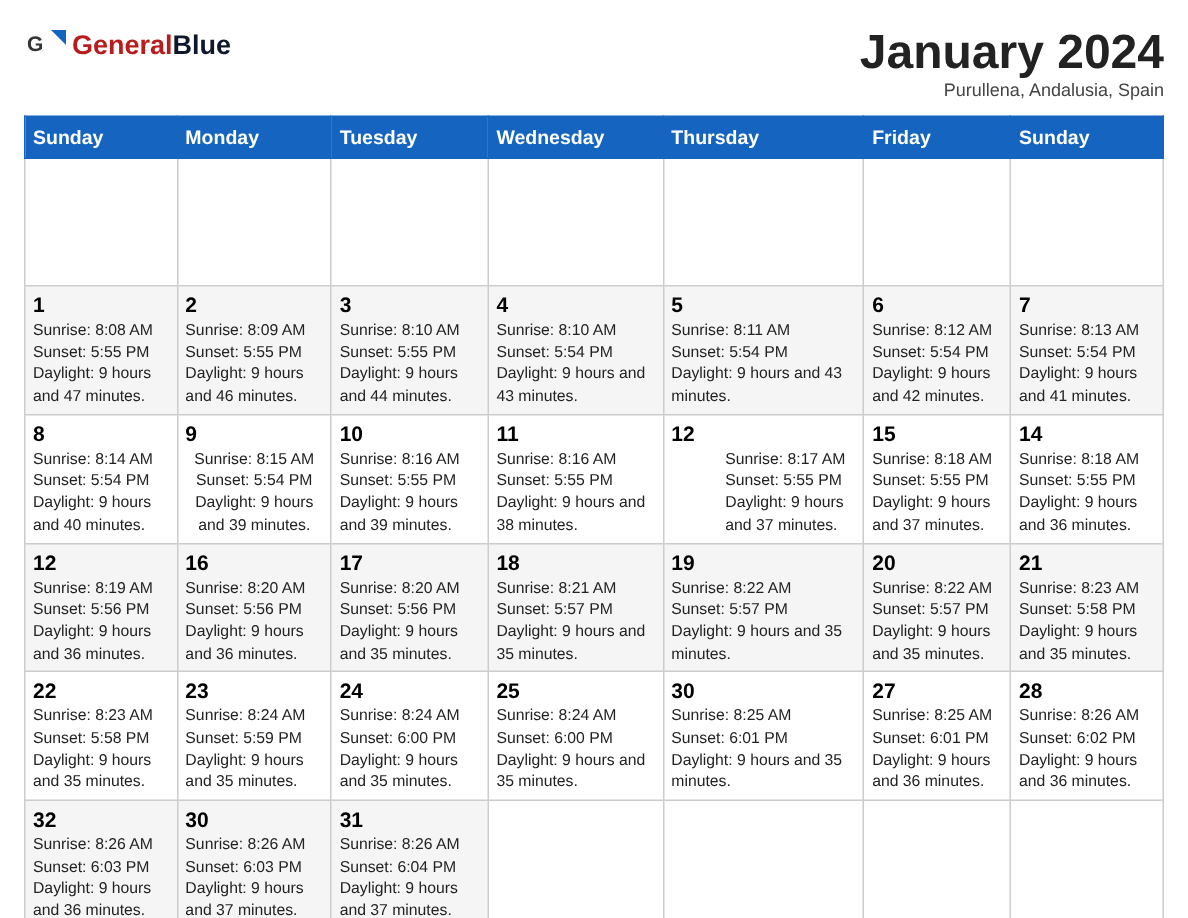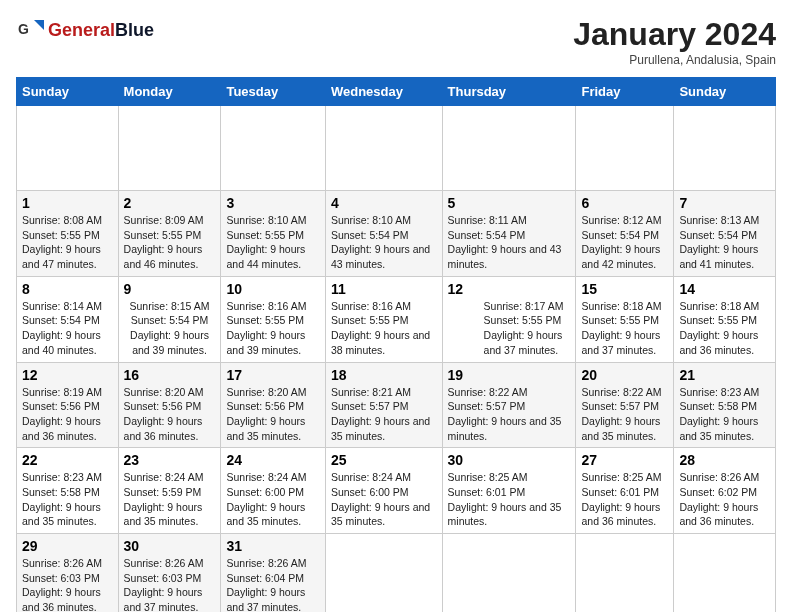--- a/index.html
+++ b/index.html
@@ -291,21 +291,21 @@
         </td>
         <td>
           <span class="day-num">28</span>
           <div class="day-info" style="white-space: pre-line;">Sunrise: 8:26 AM
 Sunset: 6:02 PM
 Daylight: 9 hours and 36 minutes.</div>
         </td>
       </tr>
       <tr>
         <td>
-          <span class="day-num">29</span>
+          <span class="day-num">32</span>
           <div class="day-info" style="white-space: pre-line;">Sunrise: 8:26 AM
 Sunset: 6:03 PM
 Daylight: 9 hours and 36 minutes.</div>
         </td>
         <td>
           <span class="day-num">30</span>
           <div class="day-info" style="white-space: pre-line;">Sunrise: 8:26 AM
 Sunset: 6:03 PM
 Daylight: 9 hours and 37 minutes.</div>
         </td>

